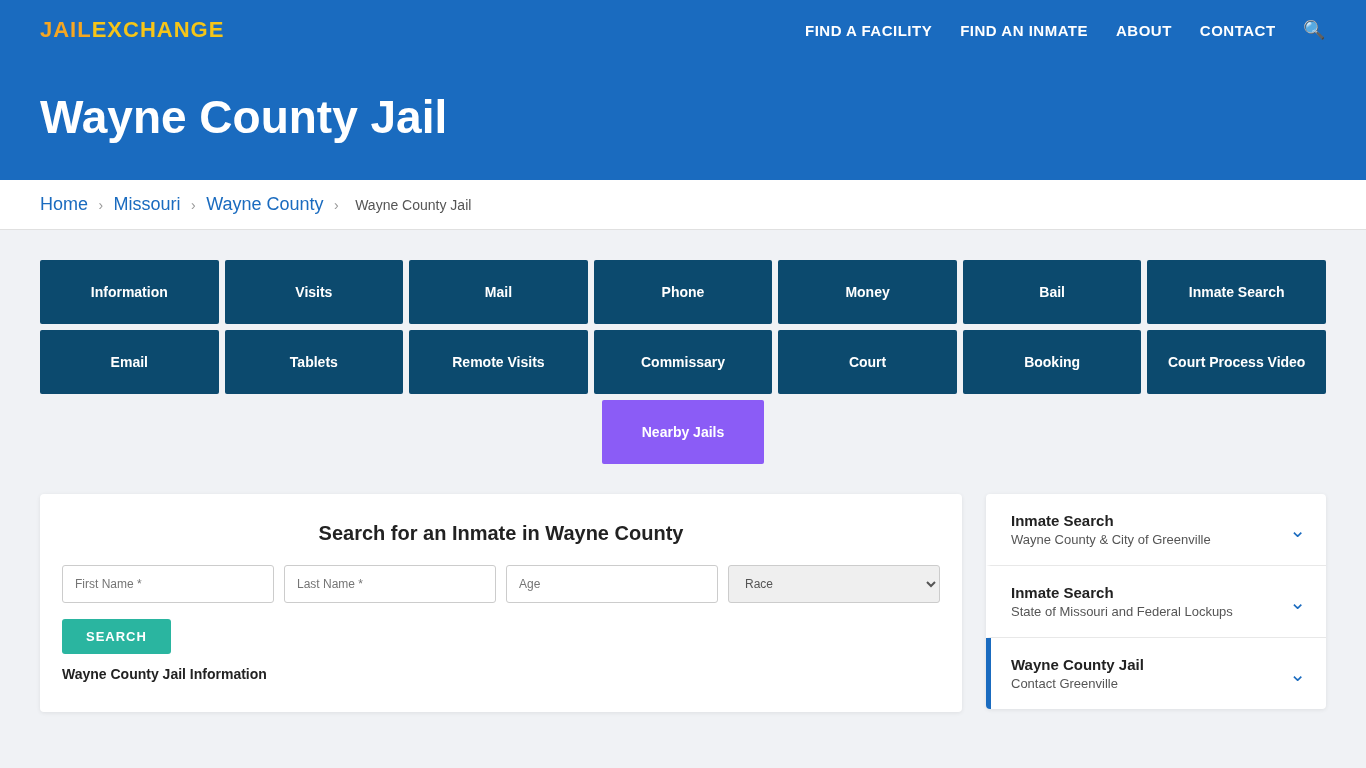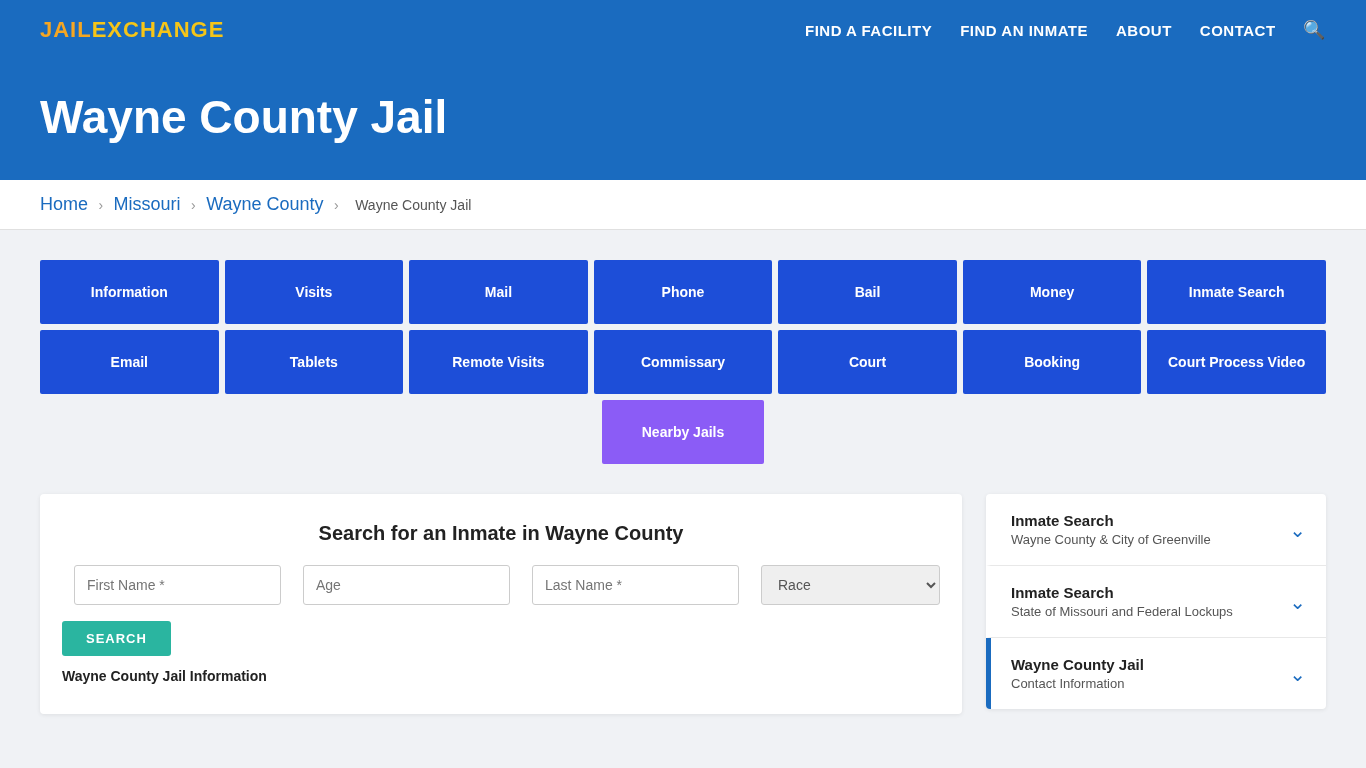--- a/index.html
+++ b/index.html
@@ -75,21 +75,21 @@
       grid-template-columns: repeat(7, 1fr);
       gap: 6px;
       margin-bottom: 6px;
     }
     .buttons-row3 {
       display: flex;
       justify-content: center;
       margin-bottom: 30px;
     }
     .nav-btn {
-      background: #1d4ed8;
+      background: #0c4a6e;
       color: #fff;
       border: none;
       padding: 20px 10px;
       font-size: 14px;
       font-weight: 600;
       cursor: pointer;
       border-radius: 2px;
       text-align: center;
       min-height: 64px;
       display: flex;
@@ -132,24 +132,23 @@
     }
     .search-inputs {
       display: flex;
       gap: 10px;
       margin-bottom: 16px;
     }
     .search-inputs input, .search-inputs select {
       border: 1px solid #ccc;
       border-radius: 3px;
       padding: 10px 12px;
-      font-size: 14px;
+      font-size: 12px;
       color: #555;
       outline: none;
-      margin-left: 12px;
     }
     .search-inputs input { flex: 1; }
     .search-inputs select { flex: 1; }
     .search-btn {
       background: #2ab5a0;
       color: #fff;
       border: none;
       padding: 10px 24px;
       font-size: 13px;
       font-weight: 700;
@@ -240,22 +239,22 @@
   <span class="current">Wayne County Jail</span>
 </div>
 
 <div class="main-content">
 
   <div class="buttons-grid">
     <button class="nav-btn">Information</button>
     <button class="nav-btn">Visits</button>
     <button class="nav-btn">Mail</button>
     <button class="nav-btn">Phone</button>
+    <button class="nav-btn">Money</button>
     <button class="nav-btn">Bail</button>
-    <button class="nav-btn">Money</button>
     <button class="nav-btn">Inmate Search</button>
   </div>
 
   <div class="buttons-row2">
     <button class="nav-btn">Email</button>
     <button class="nav-btn">Tablets</button>
     <button class="nav-btn">Remote Visits</button>
     <button class="nav-btn">Commissary</button>
     <button class="nav-btn">Court</button>
     <button class="nav-btn">Booking</button>
@@ -265,22 +264,22 @@
   <div class="buttons-row3">
     <button class="nearby-btn">Nearby Jails</button>
   </div>
 
   <div class="lower-section">
 
     <div class="search-box">
       <h2>Search for an Inmate in Wayne County</h2>
       <div class="search-inputs">
         <input type="text" placeholder="First Name *" style="">
+        <input type="text" placeholder="Last Name *" style="">
         <input type="text" placeholder="Age" style="">
-        <input type="text" placeholder="Last Name *" style="">
         <select>
           <option>Race</option>
           <option>White</option>
           <option>Black</option>
           <option>Hispanic</option>
           <option>Asian</option>
           <option>Other</option>
         </select>
       </div>
       <button class="search-btn">SEARCH</button>
@@ -302,21 +301,21 @@
           <div class="sidebar-item-text">
             <div class="title">Inmate Search</div>
             <div class="subtitle">State of Missouri and Federal Lockups</div>
           </div>
           <span class="chevron">⌄</span>
         </div>
 
         <div class="sidebar-item">
           <div class="sidebar-item-text">
             <div class="title">Wayne County Jail</div>
-            <div class="subtitle">Contact Information</div>
+            <div class="subtitle">Contact Greenville</div>
           </div>
           <span class="chevron">⌄</span>
         </div>
 
       </div>
     </div>
 
   </div>
 </div>
 

